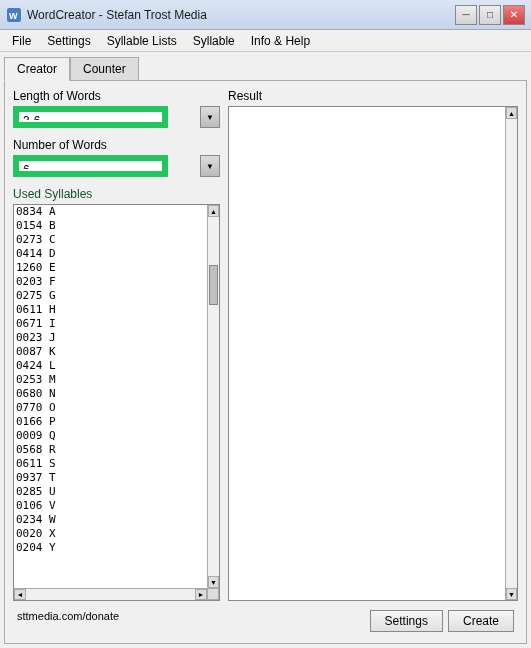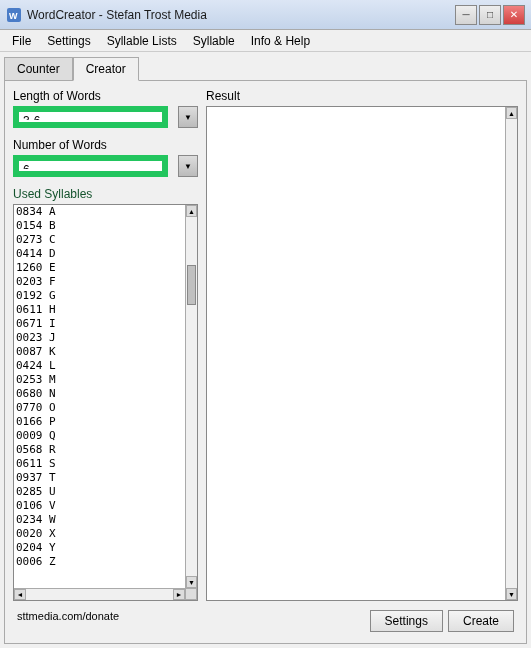--- a/index.html
+++ b/index.html
@@ -114,21 +114,21 @@
 
     
     .two-col {
       display: flex;
       gap: 8px;
       flex: 1;
     }
 
     
     .left-col {
-      width: 185px;
+      width: 207px;
       flex-shrink: 0;
       display: flex;
       flex-direction: column;
     }
 
     .field-label {
       font-size: 12px;
       margin-bottom: 3px;
       color: #000;
     }
@@ -336,22 +336,22 @@
   <div class="menu-item">File</div>
   <div class="menu-item">Settings</div>
   <div class="menu-item">Syllable Lists</div>
   <div class="menu-item">Syllable</div>
   <div class="menu-item">Info &amp; Help</div>
 </div>
 
 <div class="window-body">
 
   <div class="tab-bar">
+    <div class="tab active">Creator</div>
     <div class="tab">Counter</div>
-    <div class="tab active">Creator</div>
   </div>
 
   <div class="content-area">
     <div class="two-col">
 
       <div class="left-col">
         <div class="field-label">Length of Words</div>
         <div class="dropdown-wrapper">
           <select class="dropdown">
             <option>3-6</option>
@@ -375,40 +375,39 @@
 
         <div class="syllables-label">Used Syllables</div>
         <div class="syllables-container">
           <div class="syllables-list" id="syllables-list">
               <div class="syllable-row">0834 A</div>
               <div class="syllable-row">0154 B</div>
               <div class="syllable-row">0273 C</div>
               <div class="syllable-row">0414 D</div>
               <div class="syllable-row">1260 E</div>
               <div class="syllable-row">0203 F</div>
-              <div class="syllable-row">0192 G</div>
+              <div class="syllable-row">0275 G</div>
               <div class="syllable-row">0611 H</div>
               <div class="syllable-row">0671 I</div>
               <div class="syllable-row">0023 J</div>
               <div class="syllable-row">0087 K</div>
               <div class="syllable-row">0424 L</div>
               <div class="syllable-row">0253 M</div>
               <div class="syllable-row">0680 N</div>
               <div class="syllable-row">0770 O</div>
               <div class="syllable-row">0166 P</div>
               <div class="syllable-row">0009 Q</div>
               <div class="syllable-row">0568 R</div>
               <div class="syllable-row">0611 S</div>
               <div class="syllable-row">0937 T</div>
               <div class="syllable-row">0285 U</div>
               <div class="syllable-row">0106 V</div>
               <div class="syllable-row">0234 W</div>
               <div class="syllable-row">0020 X</div>
               <div class="syllable-row">0204 Y</div>
-              <div class="syllable-row">0006 Z</div>
             </div>
           <div class="v-scrollbar">
             <div class="v-scrollbar-btn">▲</div>
             <div class="v-scrollbar-thumb"></div>
             <div class="v-scrollbar-btn" style="position:absolute;bottom:0;width:100%;">▼</div>
           </div>
           <div class="h-scrollbar">
             <div class="h-scrollbar-btn">◄</div>
             <div style="flex:1;"></div>
             <div class="h-scrollbar-btn">►</div>

